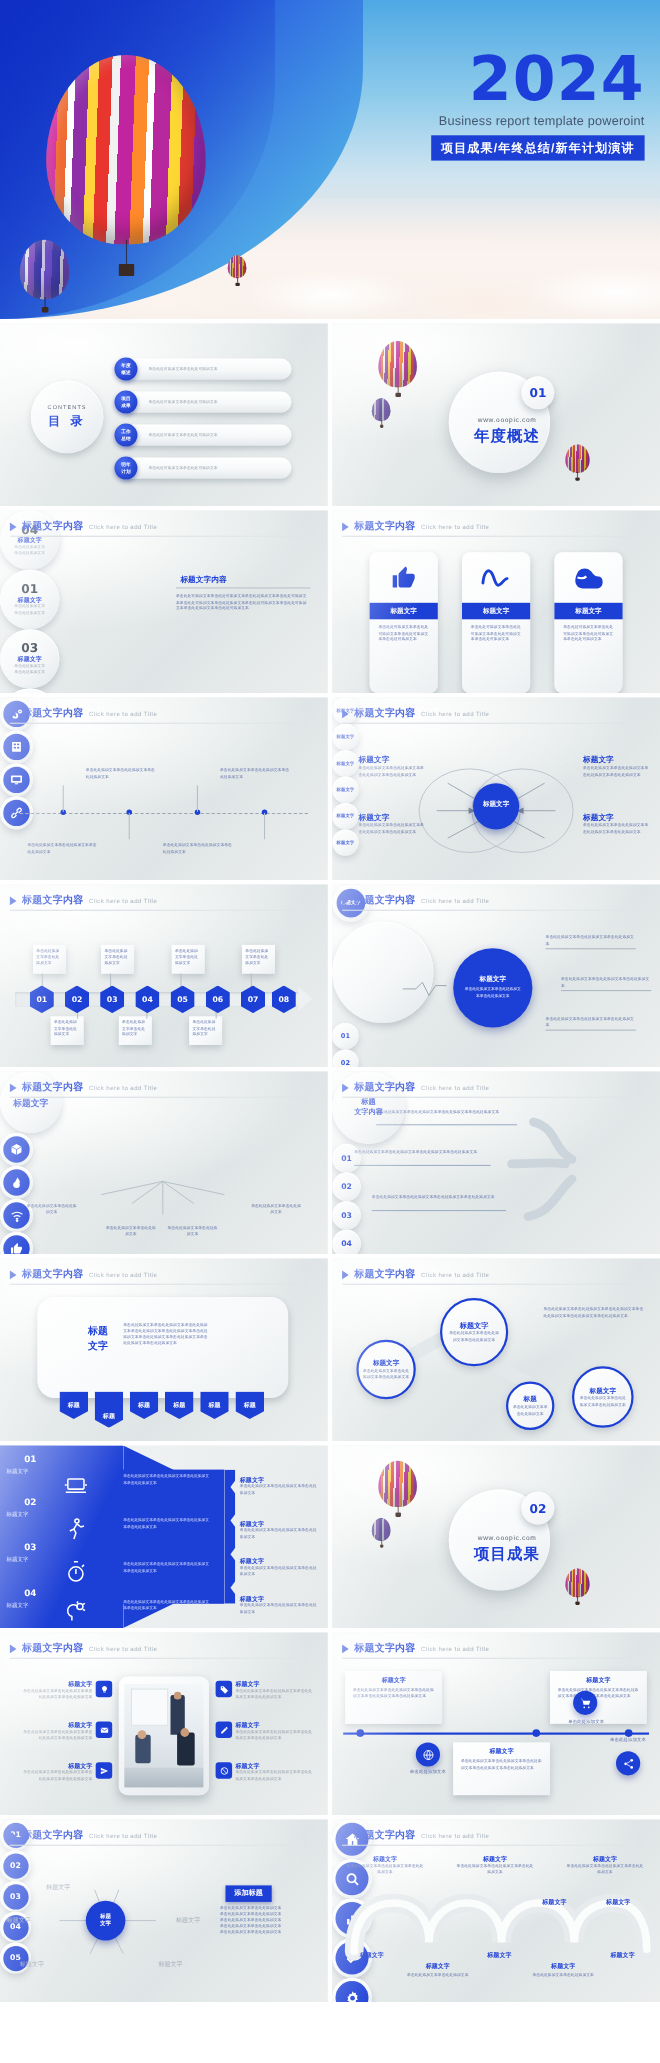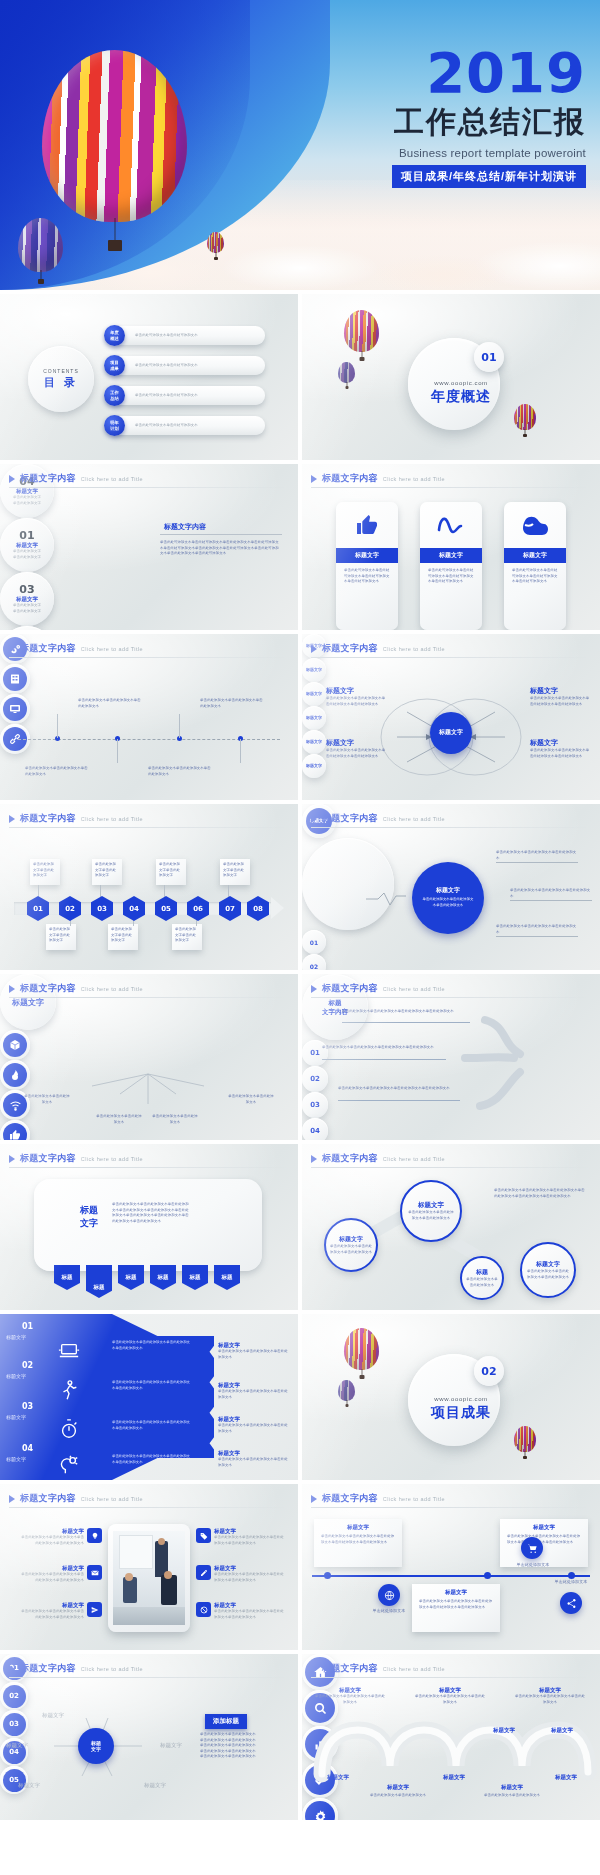--- a/index.html
+++ b/index.html
@@ -157,22 +157,21 @@
         <div class="rope"></div>
         <div class="basket"></div>
     </div>
     <div class="balloon b-three">
       <div class="env"></div>
         <div class="rope"></div>
         <div class="basket"></div>
     </div>
 
     <div class="cover-right">
-      <div class="cover-year">2019</div>
-      <div class="cover-title">工作总结汇报</div>
+      <div class="cover-year">2024</div>
       <div class="cover-sub">Business report template poweroint</div>
       <div class="cover-badge">项目成果/年终总结/新年计划演讲</div>
     </div>
   </div>
 
   <div class="sep"></div>
 
   <div class="grid">
 
     <div class="row">

